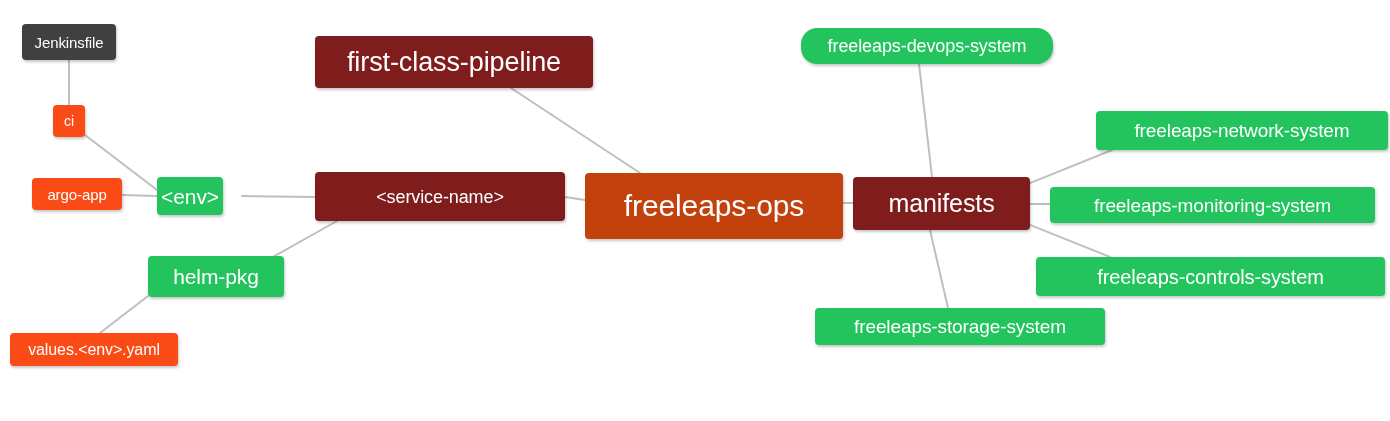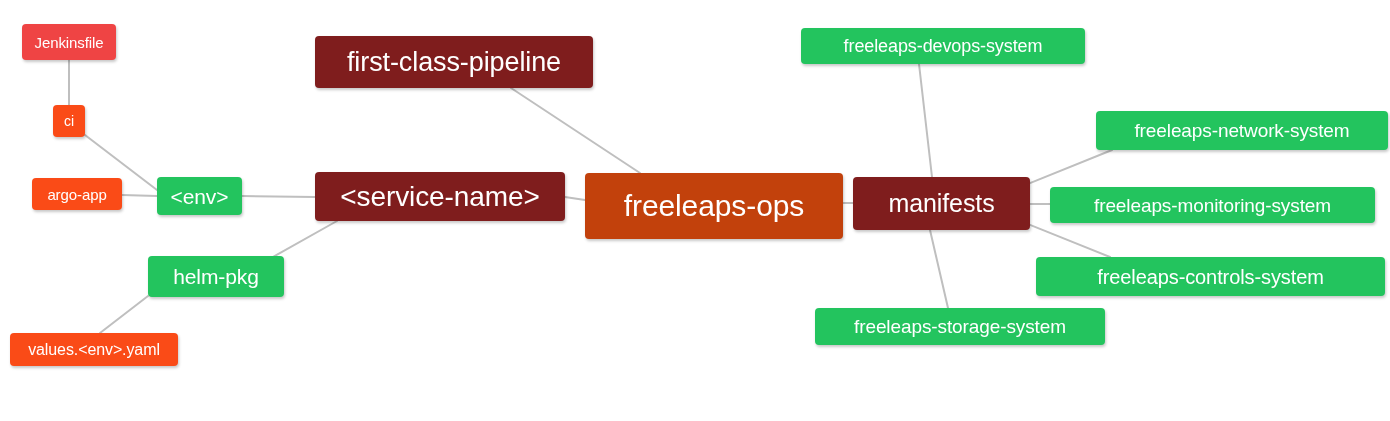--- a/index.html
+++ b/index.html
@@ -38,21 +38,21 @@
     border-radius: 4px;
     box-shadow: 1px 2px 3px rgba(0,0,0,0.22);
     letter-spacing: -0.1px;
     line-height: 1;
     padding: 0 10px;
     z-index: 2;
   }
   .n-root      { background: #c2410c; }
   .n-blue      { background: #7f1d1d; }
   .n-green     { background: #23c45e; }
-  .n-orange    { background: #ef4444; }
+  .n-orange    { background: #404040; }
   .n-red       { background: #fa4b17; }
 </style>
 </head>
 <body>
 
 <div id="canvas">
 
   <svg id="edges" viewBox="0 0 1390 421" xmlns="http://www.w3.org/2000/svg">
       <line x1="69" y1="60" x2="69" y2="105" stroke="#bfbfbf" stroke-width="2" stroke-linecap="round"></line>
       <line x1="85" y1="135" x2="157" y2="190" stroke="#bfbfbf" stroke-width="2" stroke-linecap="round"></line>
@@ -67,27 +67,27 @@
       <line x1="1008" y1="192" x2="1112" y2="150" stroke="#bfbfbf" stroke-width="2" stroke-linecap="round"></line>
       <line x1="1008" y1="204" x2="1050" y2="204" stroke="#bfbfbf" stroke-width="2" stroke-linecap="round"></line>
       <line x1="1008" y1="216" x2="1110" y2="257" stroke="#bfbfbf" stroke-width="2" stroke-linecap="round"></line>
       <line x1="930" y1="230" x2="948" y2="308" stroke="#bfbfbf" stroke-width="2" stroke-linecap="round"></line>
     </svg>
 
   <div id="node-layer">
       <div class="node n-orange" style="left: 22px; top: 24px; width: 94px; height: 36px; font-size: 15px;">Jenkinsfile</div>
       <div class="node n-red" style="left: 53px; top: 105px; width: 32px; height: 32px; font-size: 14px;">ci</div>
       <div class="node n-red" style="left: 32px; top: 178px; width: 90px; height: 32px; font-size: 15px;">argo-app</div>
-      <div class="node n-green" style="left: 157px; top: 177px; width: 85px; height: 38px; font-size: 21px;">&lt;env&gt;</div>
+      <div class="node n-green" style="left: 157px; top: 177px; width: 66px; height: 38px; font-size: 21px;">&lt;env&gt;</div>
       <div class="node n-green" style="left: 148px; top: 256px; width: 136px; height: 41px; font-size: 21px;">helm-pkg</div>
       <div class="node n-red" style="left: 10px; top: 333px; width: 168px; height: 33px; font-size: 16px;">values.&lt;env&gt;.yaml</div>
       <div class="node n-blue" style="left: 315px; top: 36px; width: 278px; height: 52px; font-size: 27px;">first-class-pipeline</div>
-      <div class="node n-blue" style="left: 315px; top: 172px; width: 250px; height: 49px; font-size: 28px;">&lt;service-name&gt;</div>
+      <div class="node n-blue" style="left: 315px; top: 172px; width: 250px; height: 49px; font-size: 18px;">&lt;service-name&gt;</div>
       <div class="node n-root" style="left: 585px; top: 173px; width: 258px; height: 66px; font-size: 30px;">freeleaps-ops</div>
       <div class="node n-blue" style="left: 853px; top: 177px; width: 177px; height: 53px; font-size: 25px;">manifests</div>
-      <div class="node n-green" style="left: 801px; top: 28px; width: 284px; height: 36px; font-size: 18px;">freeleaps-devops-system</div>
+      <div class="node n-green" style="left: 801px; top: 28px; width: 252px; height: 36px; font-size: 18px; border-radius: 16px;">freeleaps-devops-system</div>
       <div class="node n-green" style="left: 1056px; top: 111px; width: 292px; height: 39px; font-size: 19px; margin-left: 40px;">freeleaps-network-system</div>
       <div class="node n-green" style="left: 1050px; top: 187px; width: 325px; height: 36px; font-size: 19px;">freeleaps-monitoring-system</div>
       <div class="node n-green" style="left: 1036px; top: 257px; width: 349px; height: 39px; font-size: 20px;">freeleaps-controls-system</div>
       <div class="node n-green" style="left: 815px; top: 308px; width: 290px; height: 37px; font-size: 19px;">freeleaps-storage-system</div>
     </div>
 
 </div>
 
 </body></html>

